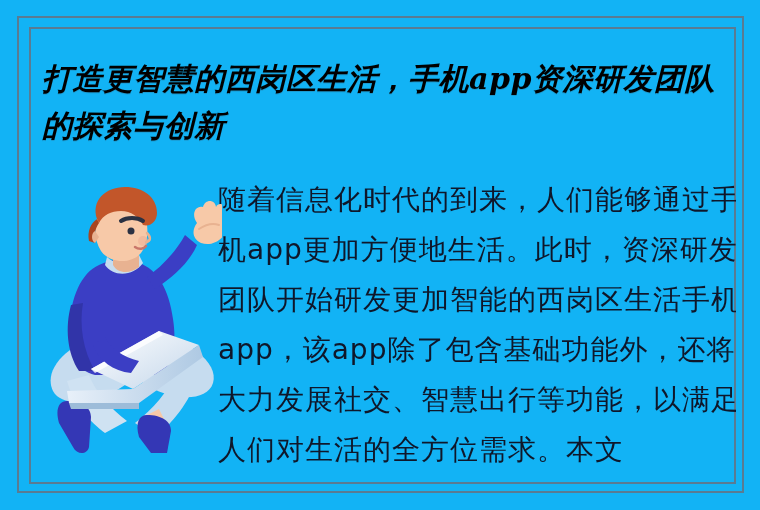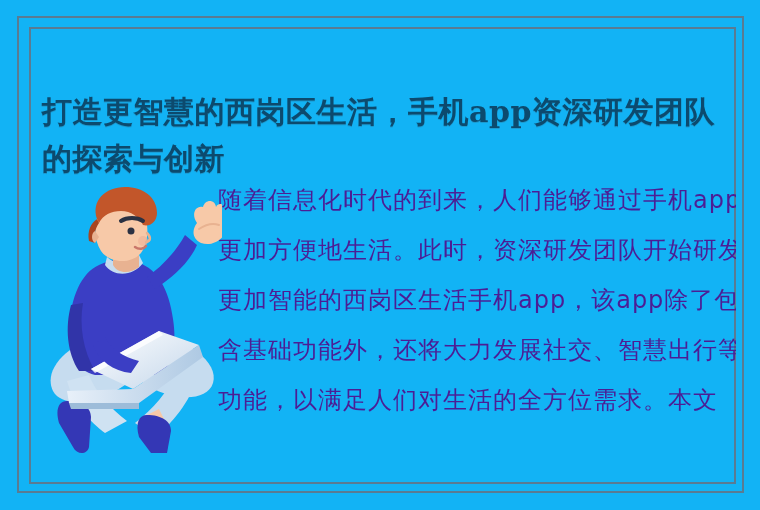--- a/index.html
+++ b/index.html
@@ -37,39 +37,39 @@
     left:29px; top:27px;
     width:707px; height:457px;
     overflow:hidden;
   }
 
   
   #title {
     position:absolute;
     left:13px; top:28px;
     width:690px;
-    color:#0c4a6e;
+    color:#000000;
     font-family:"DejaVu Serif", serif;
     font-size:30px;
     font-weight:bold;
+    font-style:italic;
     line-height:47px;
     letter-spacing:0.5px;
     text-shadow:0 1px 0 rgba(60,80,100,0.25);
     word-break:break-all;
-    margin-top:33px;
   }
 
   
   #body-text {
     position:absolute;
     left:189px; top:148px;
     width:535px;
-    color:#4c1d95;
+    color:#0f172a;
     font-family:"DejaVu Sans", sans-serif;
-    font-size:24px;
+    font-size:28px;
     line-height:50px;
     letter-spacing:1px;
     word-break:break-all;
   }
 
   
   #illustration {
     position:absolute;
     left:18px; top:158px;
     width:175px; height:268px;

